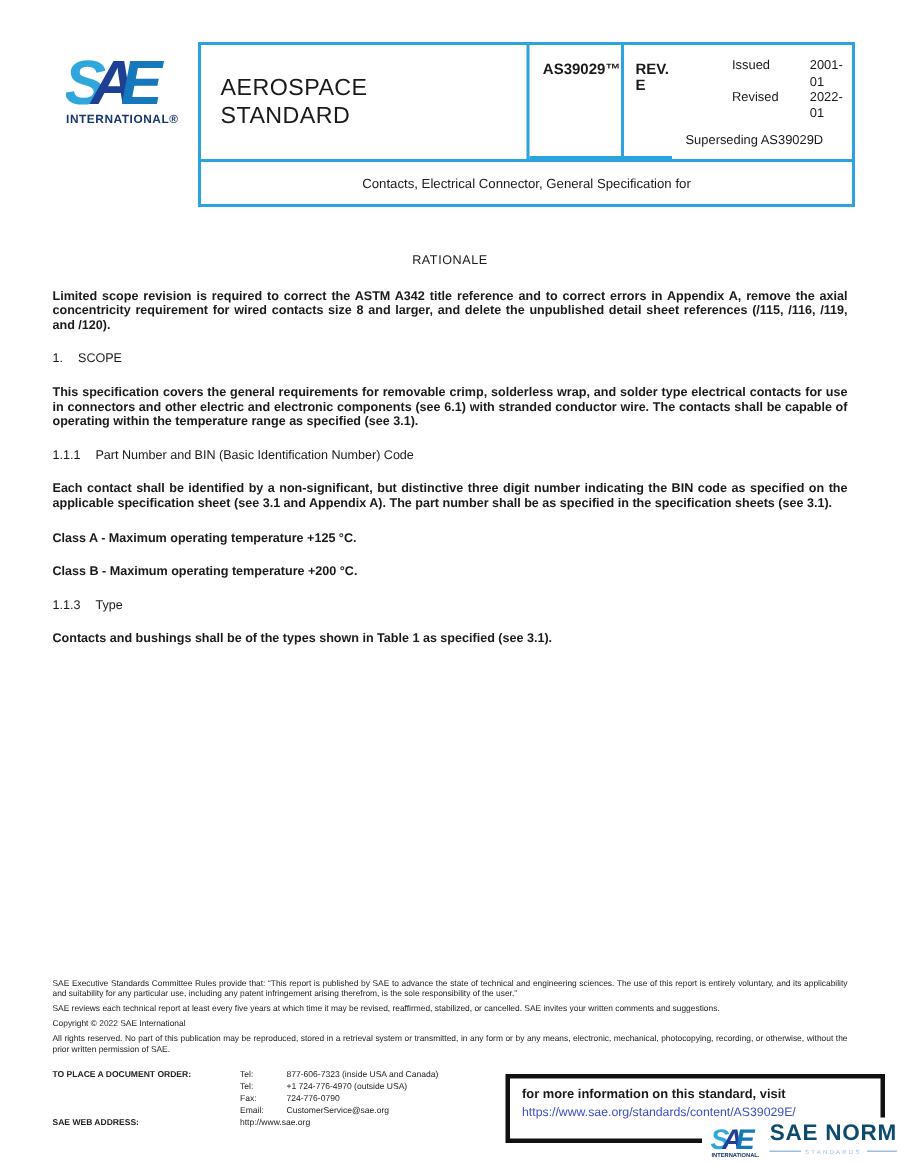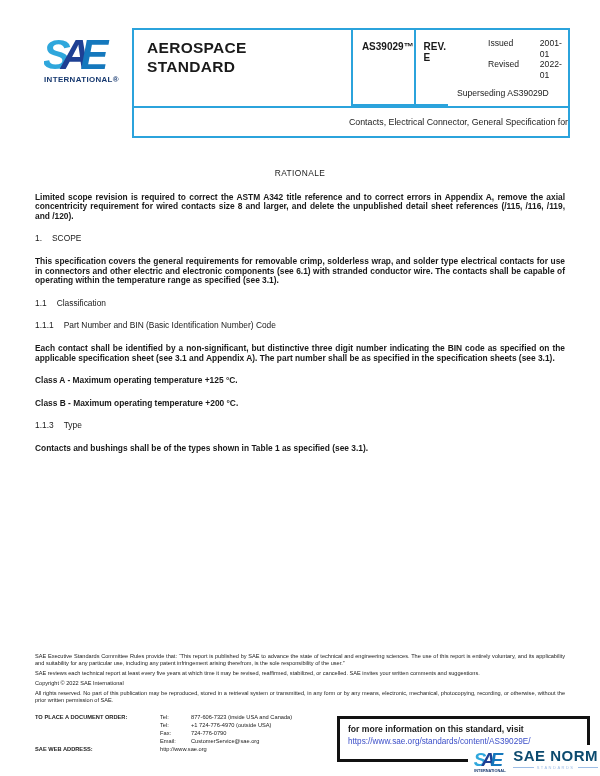--- a/index.html
+++ b/index.html
@@ -10,32 +10,32 @@
   .page{position:absolute;inset:0;}
 
   
   .header{position:absolute;top:28px;left:44px;right:30px;display:flex;}
   .logo{width:76px;margin-right:12px;padding-top:2px;flex:none;}
   .logo svg{display:block;}
 
   .header-table{flex:1;border:2px solid #2ba3dc;}
   .ht-top{display:flex;}
   .ht-title{
-    flex:1.58;padding:9px 0 0 13px;font-size:15.5px;font-weight:bold;
+    flex:1.58;padding:20px 0 0 13px;font-size:15.5px;font-weight:normal;
     letter-spacing:.3px;line-height:1.2;
   }
   .ht-right{flex:1;border-left:2px solid #2ba3dc;display:flex;flex-direction:row;}
   .ht-right-top{display:flex;border-bottom:2px solid #2ba3dc;}
   .ht-num{flex:1.8;padding:11px 0 8px 9px;font-weight:bold;font-size:10px;box-sizing:border-box;min-height:33px;}
   .ht-rev{flex:1;border-left:2px solid #2ba3dc;padding:11px 2px 8px 8px;font-weight:bold;font-size:10px;box-sizing:border-box;}
   .ht-dates{padding:8px 0 7px 9px;font-size:8.6px;line-height:10.5px;}
   .date-row{display:flex;}
   .date-label{width:58px;padding-left:31px;}
   .superseding{margin-top:8px;}
-  .ht-subtitle{border-top:2px solid #2ba3dc;text-align:right;font-size:8.8px;padding:9px 0 9px 0;}
+  .ht-subtitle{border-top:2px solid #2ba3dc;text-align:center;font-size:8.8px;padding:9px 0 9px 0;}
 
   
   .doc-body{position:absolute;top:169px;left:35px;right:35px;font-size:8.4px;line-height:9.6px;}
   .rationale{text-align:center;margin:0 0 14px 0;letter-spacing:.4px;}
   .para{text-align:justify;margin:0 0 13px 0;font-weight:bold;}
   .heading{margin:0 0 13px 0;}
   .heading .num{display:inline-block;margin-right:10px;}
 
   
   .footer{position:absolute;top:653px;left:35px;right:35px;font-size:5.6px;line-height:6.6px;color:#222;}
@@ -108,21 +108,20 @@
       <div class="ht-subtitle">Contacts, Electrical Connector, General Specification for</div>
     </div>
   </div>
 
   <div class="doc-body">
     <div class="rationale">RATIONALE</div>
     <div>
         <div class="para">Limited scope revision is required to correct the ASTM A342 title reference and to correct errors in Appendix A, remove the axial concentricity requirement for wired contacts size 8 and larger, and delete the unpublished detail sheet references (/115, /116, /119, and /120).</div>
         <div class="heading"><span class="num">1.</span><span>SCOPE</span></div>
         <div class="para">This specification covers the general requirements for removable crimp, solderless wrap, and solder type electrical contacts for use in connectors and other electric and electronic components (see 6.1) with stranded conductor wire. The contacts shall be capable of operating within the temperature range as specified (see 3.1).</div>
-        <div class="heading"><span class="num">1.1</span><span>Classification</span></div>
         <div class="heading"><span class="num">1.1.1</span><span>Part Number and BIN (Basic Identification Number) Code</span></div>
         <div class="para">Each contact shall be identified by a non-significant, but distinctive three digit number indicating the BIN code as specified on the applicable specification sheet (see 3.1 and Appendix A). The part number shall be as specified in the specification sheets (see 3.1).</div>
         <div class="para">Class A - Maximum operating temperature +125 °C.</div>
         <div class="para">Class B - Maximum operating temperature +200 °C.</div>
         <div class="heading"><span class="num">1.1.3</span><span>Type</span></div>
         <div class="para">Contacts and bushings shall be of the types shown in Table 1 as specified (see 3.1).</div>
       </div>
   </div>
 
   <div class="footer">

